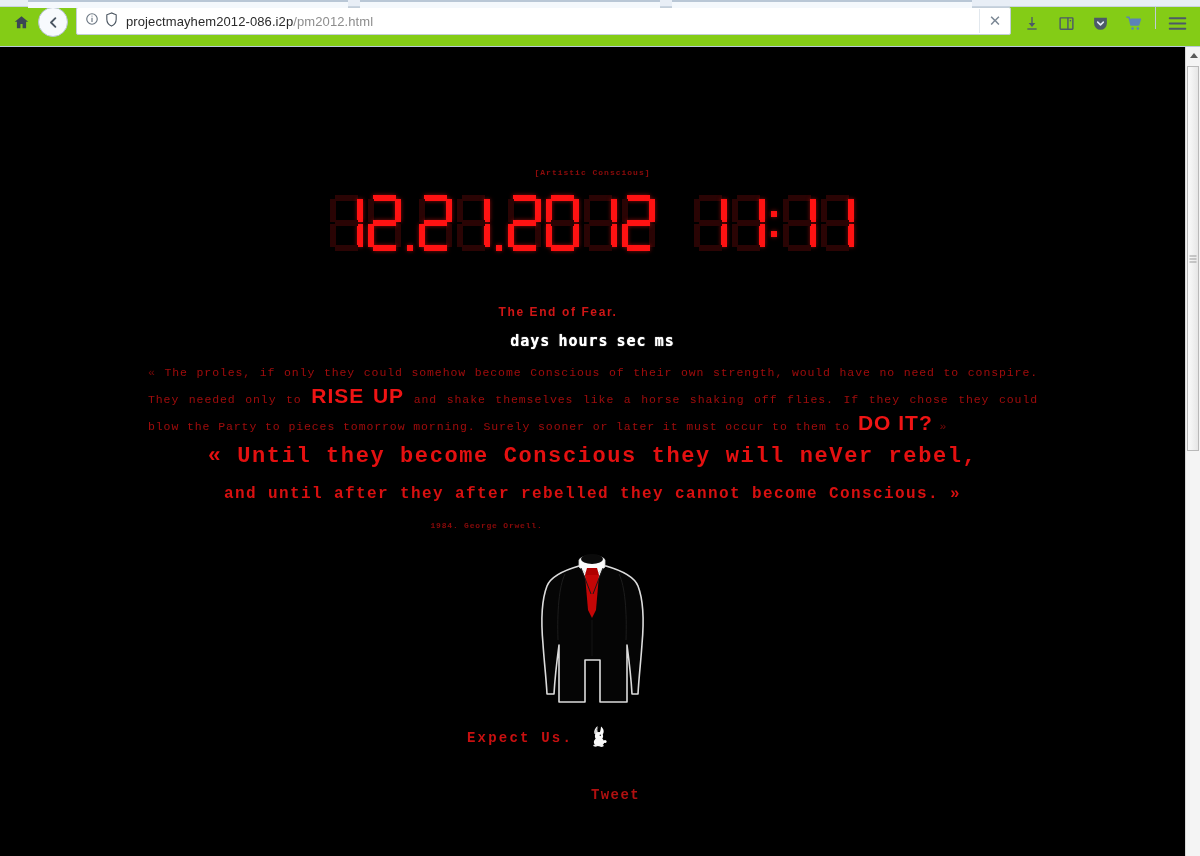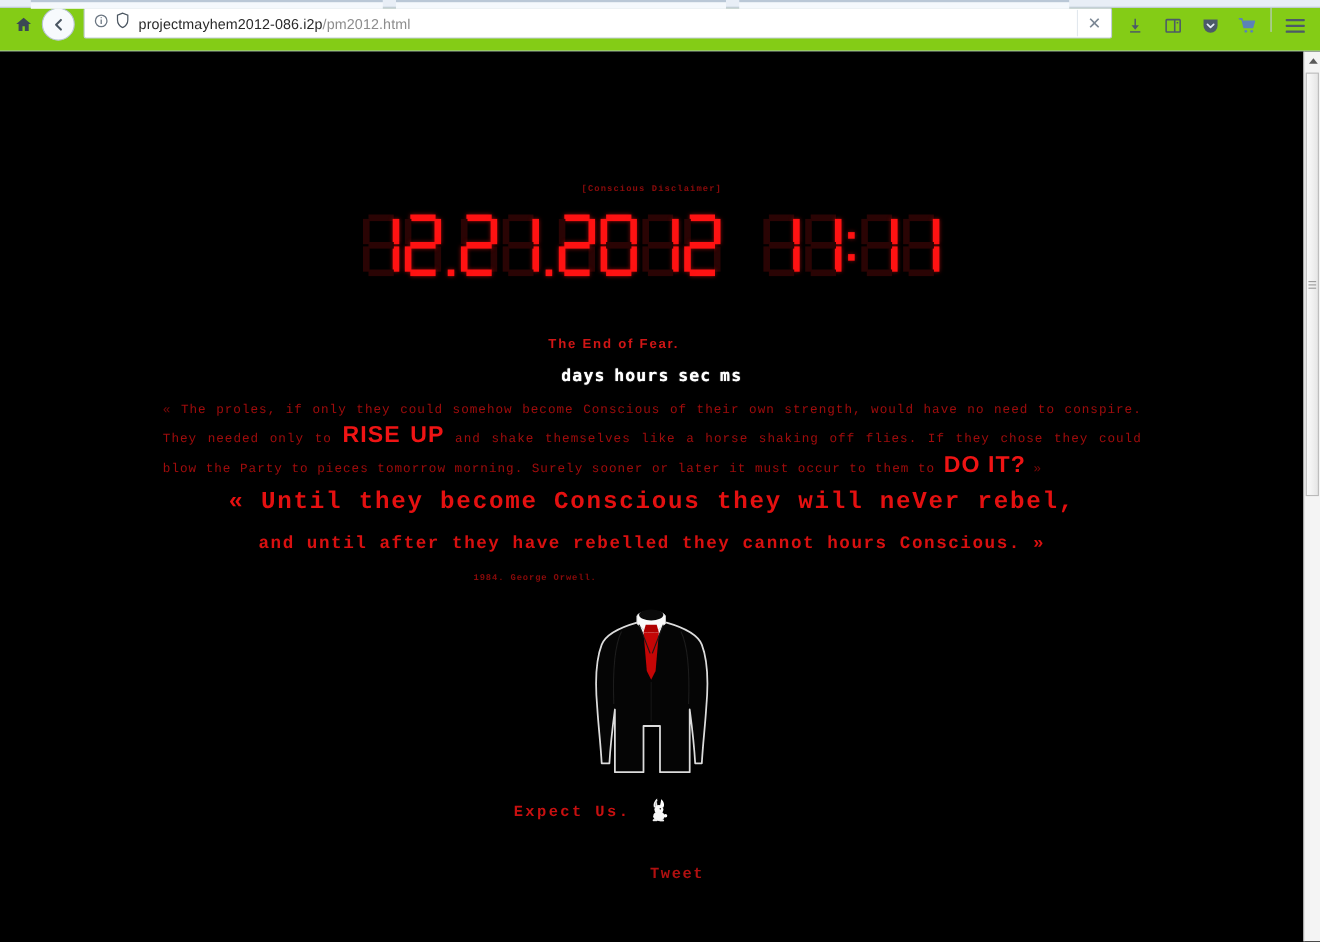--- a/index.html
+++ b/index.html
@@ -425,21 +425,21 @@
         <rect x="1" y="7.7" width="22" height="2.6" rx="1"></rect>
         <rect x="1" y="14.4" width="22" height="2.6" rx="1"></rect>
       </svg>
     </div>
   </div>
 
   <div class="viewport">
 
     <div class="content">
 
-      <div class="disclaimer">[Conscious Disclaimer]</div>
+      <div class="disclaimer">[Artistic Conscious]</div>
 
       <div class="clock">
         <div class="seg-group" id="date-group">
             <div class="digit">
               <span class="sa off"></span>
               <span class="sb"></span>
               <span class="sc"></span>
               <span class="sd off"></span>
               <span class="se off"></span>
               <span class="sf off"></span>
@@ -565,21 +565,21 @@
       <div class="cd-labels">
         <span>days</span>
         <span>hours</span>
         <span>sec</span>
         <span>ms</span>
       </div>
 
       <div class="para"><span class="guil">«</span><span> The proles, if only they could somehow become Conscious of their own strength, would have no need to conspire. They needed only to </span><span class="big">RISE UP</span><span> and shake themselves like a horse shaking off flies. If they chose they could blow the Party to pieces tomorrow morning. Surely sooner or later it must occur to them to </span><span class="big">DO IT</span><span class="big">? </span><span class="guil">»</span></div>
 
       <div class="quote1">« Until they become Conscious they will neVer rebel,</div>
-      <div class="quote2">and until after they have rebelled they cannot hours Conscious. »</div>
+      <div class="quote2">and until after they after rebelled they cannot become Conscious. »</div>
       <div class="attrib">1984. George Orwell.</div>
 
       <div class="anon-wrap">
         <svg width="115" height="160" viewBox="0 0 115 160">
 
           <path d="M44 14 C30 18 16 24 12 34 C7 47 6 70 8 92 C9 108 11 124 12 142 L19 142 C20 124 22 108 24 93 L24 150 L50 150 L50 108 L65 108 L65 150 L92 150 L92 93 C94 108 96 124 97 142 L103 142 C104 124 106 108 107 92 C109 70 108 47 103 34 C99 24 85 18 71 14 Z" fill="#050505" stroke="#dcdcdc" stroke-width="1.6" stroke-linejoin="round"></path>
 
           <path d="M45 14 L57 40 L69 14 L66 12 L57 30 L48 12 Z" fill="#f2f2f2"></path>
 
           <path d="M44 8 C46 2 68 2 70 8 L70 15 L57 26 L44 15 Z" fill="#fbfbfb" stroke="#d0d0d0" stroke-width="0.8"></path>

